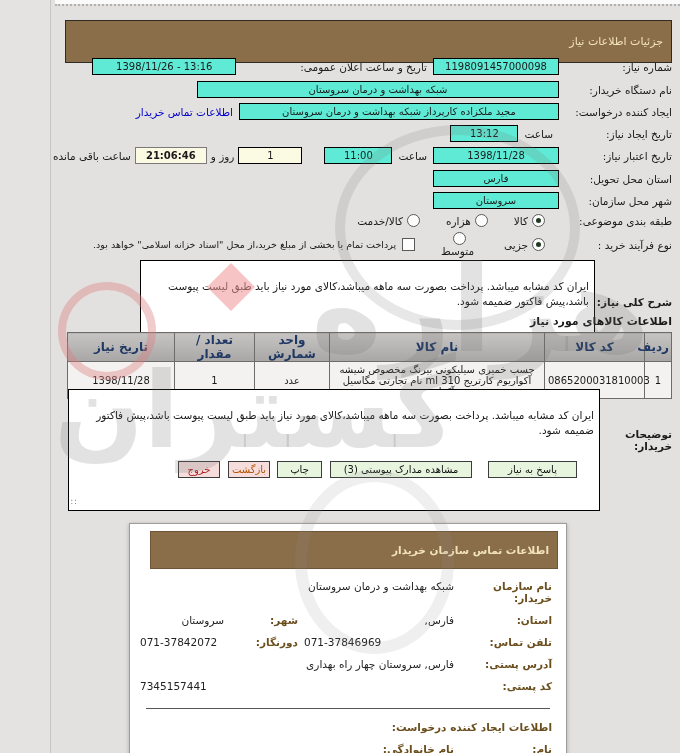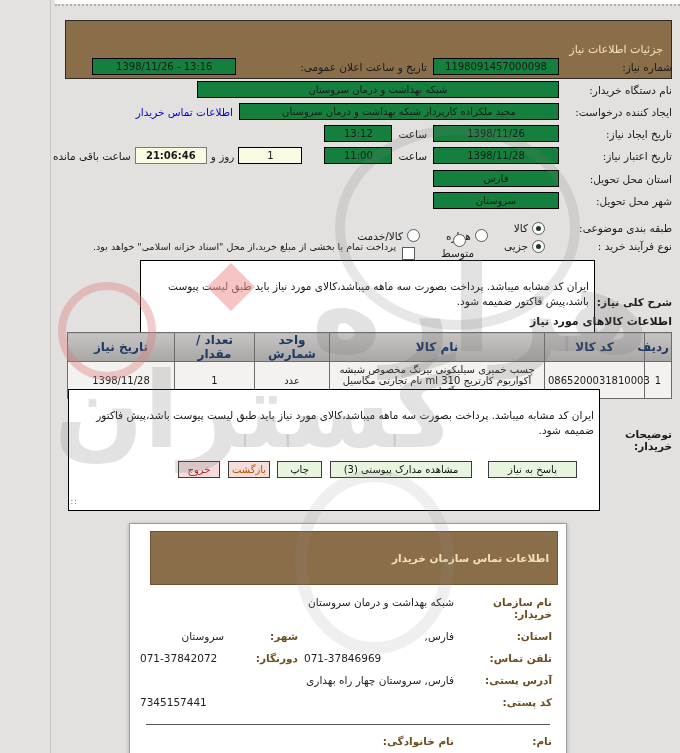--- a/index.html
+++ b/index.html
@@ -13,37 +13,37 @@
   .abs{position:absolute;}
   
   #top-white{top:0;left:55px;right:0;height:4px;background:#fafafa;}
   #top-dots{top:4px;left:55px;right:0;height:0;border-top:2px dotted #b2b0af;}
   #v-line{top:0;left:50px;width:1px;height:100%;background:#c9c7c6;}
   #left-strip{top:0;left:0;width:50px;height:100%;background:#e5e3e2;}
 
   
   .brownbar{
     background:#8a6d49;border:1px solid #2e2a24;color:#f3e3bb;
-    display:flex;align-items:center;padding:16px 8px;font-size:11px;
+    display:flex;align-items:center;padding:8px 8px;font-size:11px;
   }
   #main-header{top:20px;right:8px;left:65px;height:25px;}
 
   
   .frow{position:absolute;right:8px;display:flex;align-items:center;white-space:nowrap;}
   .flabel{width:113px;flex:0 0 113px;}
   .ibox{
-    border:1px solid #000;background:#15803d;height:15px;line-height:15px;
+    border:1px solid #000;background:#5eead4;height:15px;line-height:15px;
     text-align:center;font-size:10px;overflow:hidden;flex:0 0 auto;
   }
   .cream{background:#fbfae3;}
   .graybrd{border-color:#7a7a7a;}
   .ltr{direction:ltr;unicode-bidi:embed;}
   .blue-link{color:#0000cc;margin-right:6px;cursor:pointer;}
   .mr4{margin-right:4px;} .mr6{margin-right:6px;} .mr14{margin-right:14px;}
-  .mr22{margin-right:22px;} .mr26{margin-right:26px;margin-top:15px;} .mr30{margin-right:30px;flex-direction:column;}
+  .mr22{margin-right:22px;} .mr26{margin-right:26px;} .mr30{margin-right:30px;flex-direction:column;}
   .mr64{margin-right:64px;}
   .bold{font-weight:bold;}
 
   
   .rg{display:flex;align-items:center;}
   .radio{
     width:11px;height:11px;border:1px solid #5a5a5a;border-radius:50%;
     background:#fdfdfd;margin-left:4px;display:flex;align-items:center;justify-content:center;flex:0 0 auto;
   }
   .radio.on::after{content:'';width:5px;height:5px;border-radius:50%;background:#203a20;}
@@ -127,21 +127,20 @@
 </div>
 
 <div class="frow" style="top:103px">
   <span class="flabel">ایجاد کننده درخواست:</span>
   <span class="ibox" style="width:318px">مجید ملکزاده کارپرداز شبکه بهداشت و درمان سروستان</span>
   <span class="blue-link">اطلاعات تماس خریدار</span>
 </div>
 
 <div class="frow" style="top:125px">
   <span class="flabel">تاریخ ایجاد نیاز:</span>
-  <span class="ibox ltr" style="width:124px">1398/11/26</span>
   <span class="mr6">ساعت</span>
   <span class="ibox ltr mr6" style="width:66px">13:12</span>
 </div>
 
 <div class="frow" style="top:147px">
   <span class="flabel">تاریخ اعتبار نیاز:</span>
   <span class="ibox ltr" style="width:124px">1398/11/28</span>
   <span class="mr6">ساعت</span>
   <span class="ibox ltr mr6" style="width:66px">11:00</span>
   <span class="ibox cream mr22" style="width:62px">1</span>
@@ -149,21 +148,21 @@
   <span class="ibox cream graybrd bold ltr mr4" style="width:70px">21:06:46</span>
   <span class="mr4">ساعت باقی مانده</span>
 </div>
 
 <div class="frow" style="top:170px">
   <span class="flabel">استان محل تحویل:</span>
   <span class="ibox" style="width:124px">فارس</span>
 </div>
 
 <div class="frow" style="top:192px">
-  <span class="flabel">شهر محل تحویل:</span>
+  <span class="flabel">شهر محل سازمان:</span>
   <span class="ibox" style="width:124px">سروستان</span>
 </div>
 
 <div class="frow" style="top:214px">
   <span class="flabel">طبقه بندی موضوعی:</span>
   <span class="rg mr14">
     <span class="radio on"></span>
     <span>کالا</span>
   </span>
   <span class="rg mr26">
@@ -263,20 +262,21 @@
     <span class="plabel">دورنگار:</span>
     <span class="pval ltr">071-37842072</span>
 
     <span class="plabel">آدرس پستی:</span>
     <span class="pval span3">فارس, سروستان چهار راه بهداری</span>
 
     <span class="plabel">کد پستی:</span>
     <span class="pval ltr span3">7345157441</span>
 
     <span class="pdivider"></span>
+    <span class="psection">اطلاعات ایجاد کننده درخواست:</span>
 
     <span class="plabel">نام:</span>
 
     <span class="plabel">نام خانوادگی:</span>
     <span class="pval span3">ملکزاده</span>
 
   </div>
 </div>
 
 <div class="wm wm-circle" style="left:335px;top:125px;width:225px;height:185px;border:10px solid rgba(120,120,120,.18)"></div>

